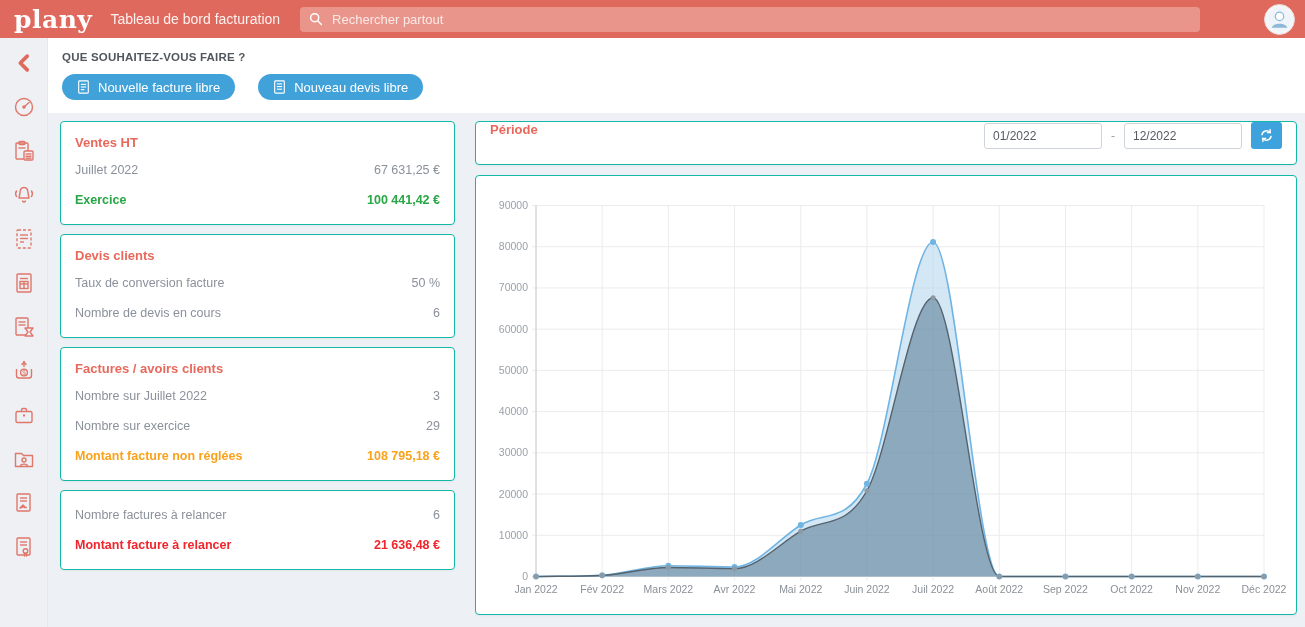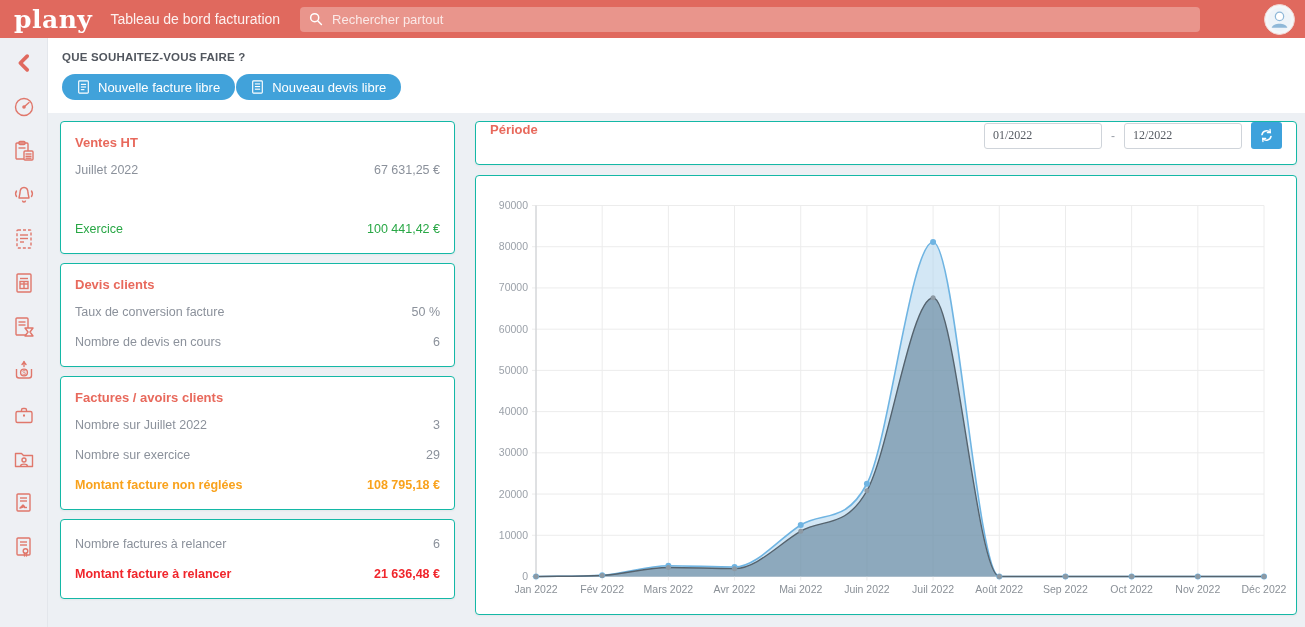--- a/index.html
+++ b/index.html
@@ -13,37 +13,37 @@
   .search-box input::placeholder{color:#fbe9e7;opacity:1;}
   .avatar{width:29px;height:29px;border-radius:50%;background:#f4f7fa;border:1px solid #f1d4d0;display:flex;align-items:center;justify-content:center;cursor:pointer;flex:none;}
   
   .app{display:flex;height:589px;}
   .sidebar{width:48px;flex:none;background:#eef0f4;border-right:1px solid #e3e6eb;display:flex;flex-direction:column;align-items:center;padding-top:12px;gap:18px;box-sizing:border-box;}
   .side-icon{width:26px;height:26px;display:flex;align-items:center;justify-content:center;cursor:pointer;flex:none;}
   .content{flex:1;display:flex;flex-direction:column;min-width:0;background:#fff;}
   
   .actions-band{padding:13px 14px 13px 14px;flex:none;}
   .actions-heading{font-size:11.5px;font-weight:700;color:#51565e;margin-bottom:11px;letter-spacing:.2px;}
-  .actions-buttons{display:flex;gap:1px;}
+  .actions-buttons{display:flex;gap:23px;}
   .pill-btn{display:flex;align-items:center;gap:8px;background:#41a2da;color:#fff;font-size:13px;height:26px;padding:0 15px;border-radius:14px;border:none;cursor:pointer;font-family:inherit;}
   
   .dashboard{flex:1;background:#edf0f4;display:flex;gap:20px;padding:8px 8px 12px 12px;min-height:0;box-sizing:border-box;}
   .left-col{width:395px;flex:none;display:flex;flex-direction:column;gap:9px;}
   .card{background:#fff;border:1px solid #14b8a6;border-radius:4px;box-shadow:0 1px 2px rgba(40,50,60,.05);padding:9px 14px;box-sizing:border-box;}
   .card-title{color:#e8695c;font-weight:700;font-size:13px;padding:4px 0 5px;}
   .row{display:flex;justify-content:space-between;align-items:center;font-size:12.5px;color:#8b919b;padding:8px 0;}
-  .row.green{color:#28a745;font-weight:400;margin-top:29px;}
+  .row.green{color:#28a745;font-weight:700;}
   .row.orange{color:#f9a21c;font-weight:700;}
   .row.red{color:#f0262c;font-weight:700;}
   
   .right-col{flex:1;display:flex;flex-direction:column;gap:10px;min-width:0;}
   .periode-card{height:44px;flex:none;display:flex;align-items:flex-start;justify-content:space-between;padding:0 14px;}
   .periode-title{color:#e8695c;font-weight:700;font-size:13px;}
   .periode-controls{display:flex;align-items:center;gap:9px;}
-  .date-input{width:118px;height:26px;border:1px solid #cfd4da;border-radius:3px;font-size:12px;color:#555a61;padding:0 8px;box-sizing:border-box;font-family:Liberation Serif, serif;outline:none;background:#fff;}
+  .date-input{width:118px;height:26px;border:1px solid #cfd4da;border-radius:3px;font-size:12px;color:#555a61;padding:0 8px;box-sizing:border-box;font-family:Liberation Sans, sans-serif;outline:none;background:#fff;}
   .range-sep{color:#9aa0a8;font-size:12px;}
   .refresh-btn{width:31px;height:27px;background:#3ea2dc;border:none;border-radius:3px;display:flex;align-items:center;justify-content:center;cursor:pointer;}
   .chart-card{flex:1;display:flex;flex-direction:column;min-height:0;padding:12px 8px 4px 14px;}
   .chart-title{color:#e8695c;font-weight:700;font-size:13px;margin-bottom:4px;flex:none;}
   .chart-body{flex:1;min-height:0;}
 </style>
 </head>
 <body>
 
 <div class="header">

